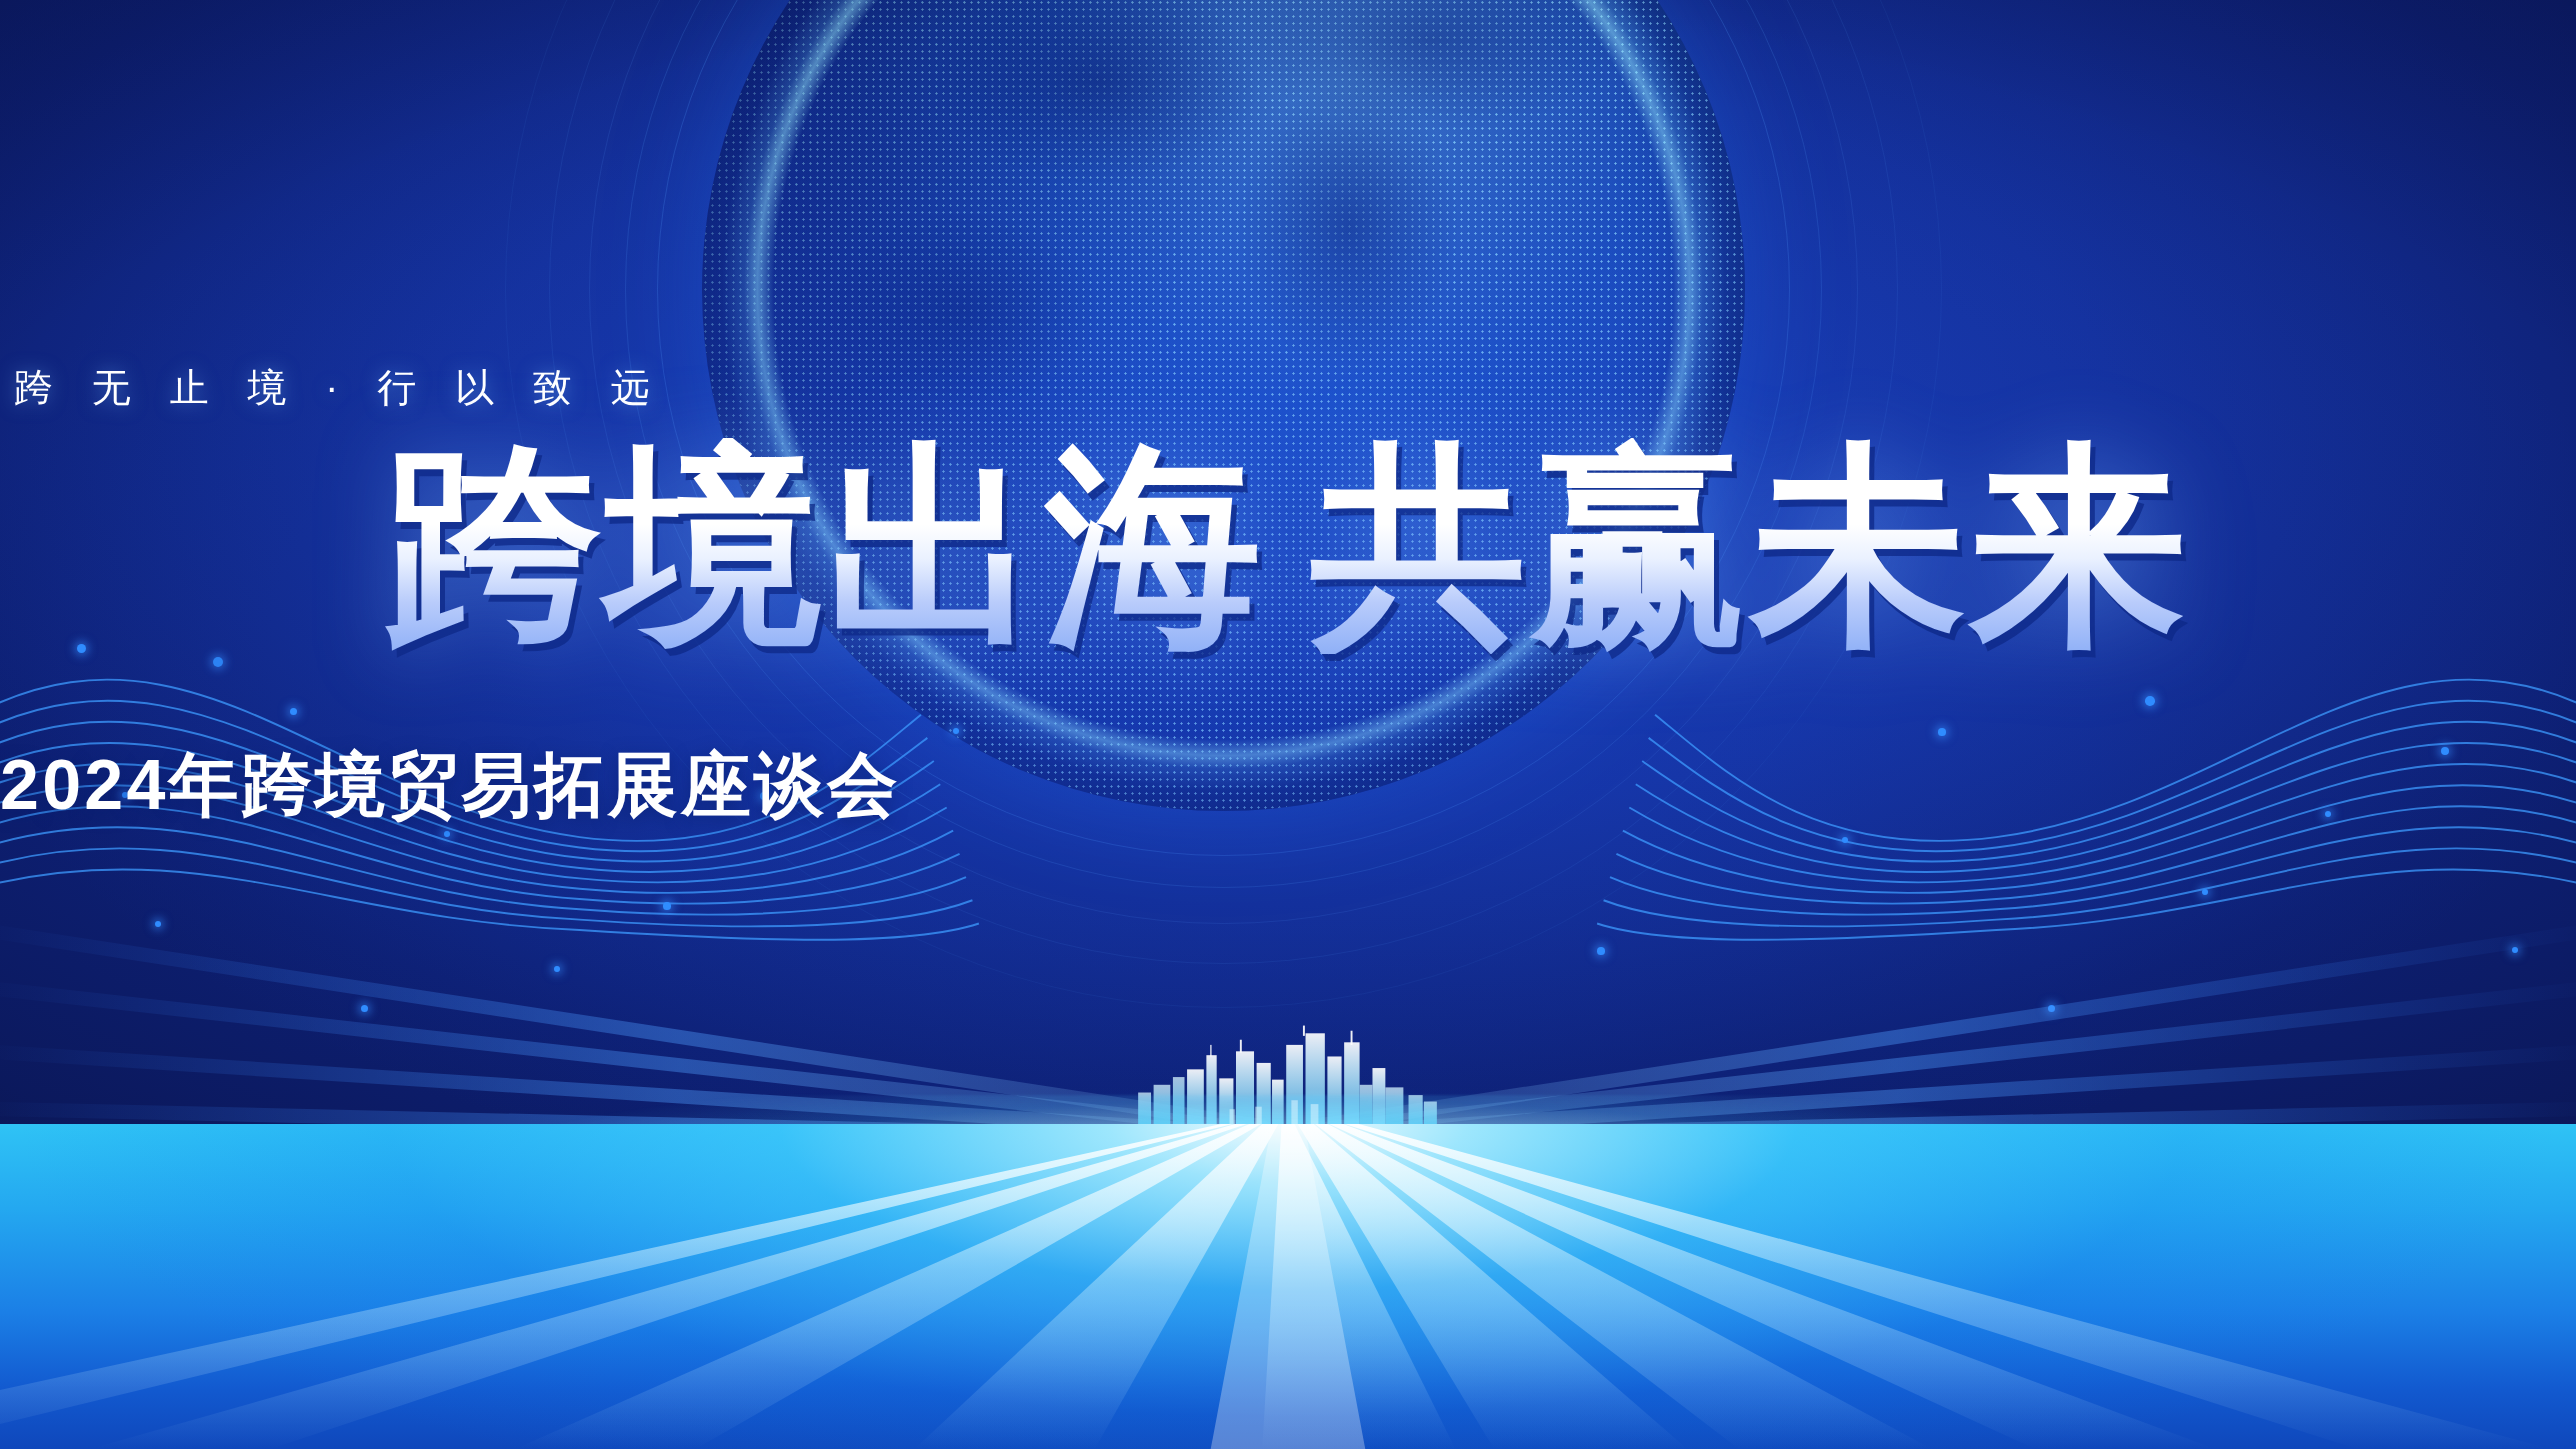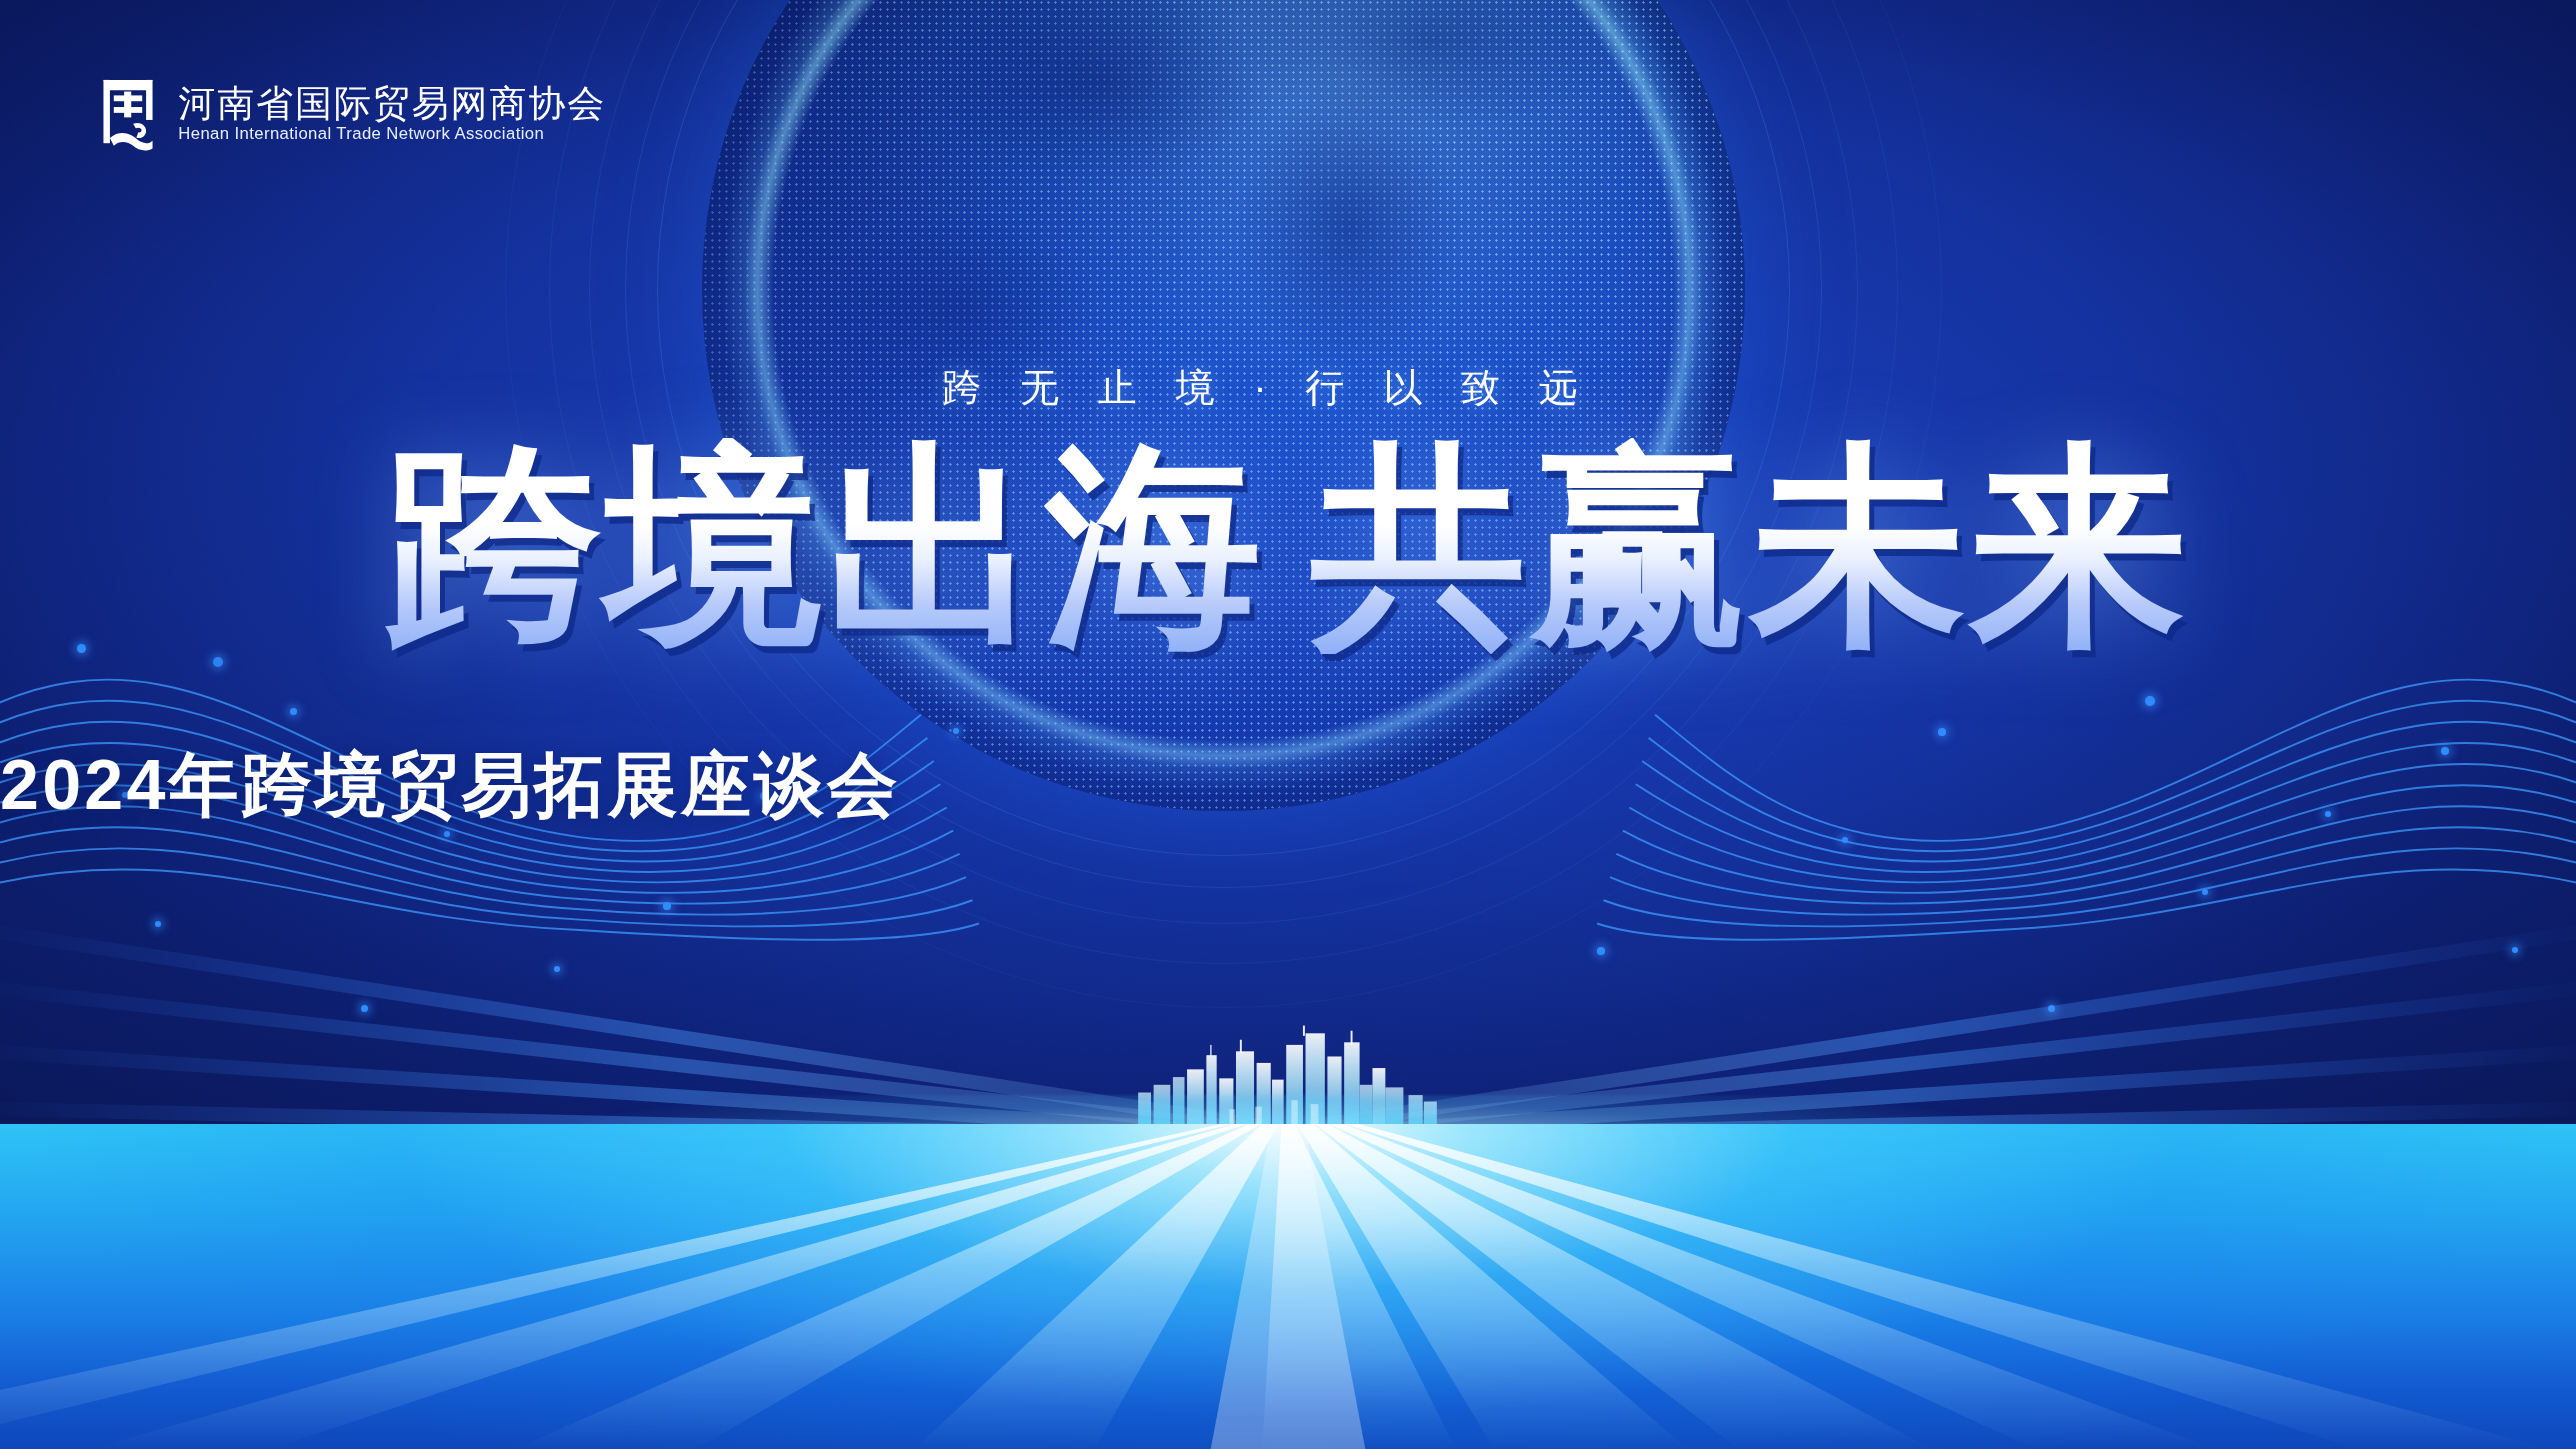--- a/index.html
+++ b/index.html
@@ -79,21 +79,21 @@
 
   
   .logo{position:absolute;left:97px;top:76px;display:flex;align-items:center;gap:19.3px;}
   .logo-mark{width:62px;height:75px;flex:0 0 auto;}
   .logo-mark svg{display:block;width:100%;height:100%;}
   .logo-text{display:flex;flex-direction:column;gap:3.9px;}
   .logo-cn{font-size:37px;color:#ffffff;letter-spacing:1.9px;line-height:1;font-weight:400;white-space:nowrap;}
   .logo-en{font-size:16.7px;color:#e8f0ff;letter-spacing:0.4px;line-height:1;white-space:nowrap;}
 
   
-  .tagline{position:absolute;left:0;top:361px;width:2520px;text-align:center;
+  .tagline{position:absolute;left:0;top:361px;width:2520px;
     font-size:39px;color:#ffffff;letter-spacing:14px;text-indent:14px;
     text-shadow:0 0 18px rgba(120,190,255,.55);}
 
   .headline{position:absolute;left:0;top:438px;width:2576px;text-align:center;
     font-size:216px;line-height:1;font-weight:700;letter-spacing:3.9px;white-space:nowrap;
     background:linear-gradient(180deg,#ffffff 0%,#ffffff 40%,#eaf1ff 56%,#b9ccfb 76%,#8fb0f7 100%);
     -webkit-background-clip:text;background-clip:text;color:transparent;
     filter:drop-shadow(5.2px 7.7px 0 rgba(14,40,135,.75)) drop-shadow(0 0 39px rgba(120,180,255,.35));}
   .headline .gap{display:inline-block;width:45px;}
 
@@ -280,40 +280,20 @@
           <polygon points="1896,0 1914,0 -160,505 -420,505"></polygon>
           <polygon points="2088,0 2110,0 3960,505 3660,505"></polygon>
         </g>
         <g fill="#ffffff" opacity=".30">
           <polygon points="1975,0 2025,0 2120,505 1880,505"></polygon>
         </g>
       </svg>
     </div>
   </div>
 
-  <div class="logo">
-    <div class="logo-mark">
-      <svg viewBox="0 0 96 116">
-        <g fill="#ffffff">
-          <path d="M10 6 h76 l-7 16 h-62 z"></path>
-          <path d="M10 6 h10 v98 h-10 z"></path>
-          <path d="M76 6 h10 v62 h-10 z"></path>
-          <rect x="26" y="30" width="44" height="9"></rect>
-          <rect x="26" y="48" width="44" height="9"></rect>
-          <rect x="42" y="24" width="11" height="40"></rect>
-          <path d="M20 96 c16 -14 34 -6 42 2 c8 7 18 8 24 2 l0 12 c-10 6 -22 3 -30 -4 c-8 -6 -20 -9 -30 0 z"></path>
-          <path d="M56 74 c10 -4 20 2 20 11 c0 8 -8 13 -15 10 l3 -8 c3 1 5 -1 5 -3 c0 -3 -4 -5 -9 -3 z"></path>
-        </g>
-      </svg>
-    </div>
-    <div class="logo-text">
-      <div class="logo-cn">河南省国际贸易网商协会</div>
-      <div class="logo-en">Henan International Trade Network Association</div>
-    </div>
-  </div>
 
   <div class="tagline">跨 无 止 境 · 行 以 致 远</div>
 
   <div class="headline">
     <span>跨境出海</span><span class="gap"></span><span>共赢未来</span>
   </div>
 
   <div class="subtitle">2024年跨境贸易拓展座谈会</div>
 
 

